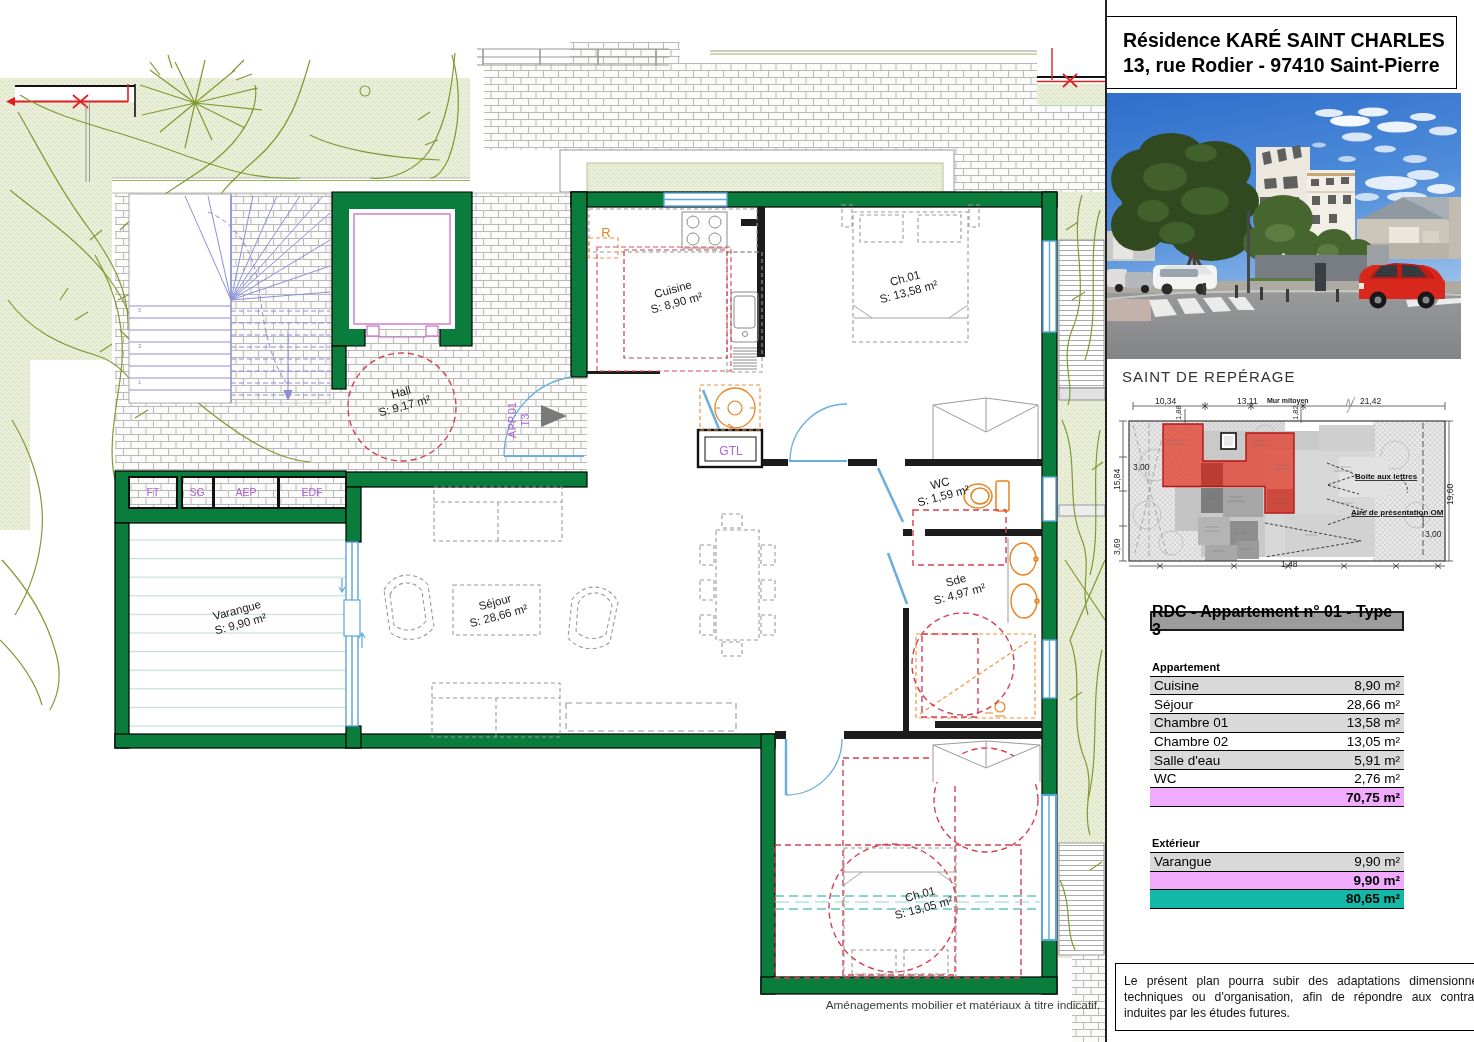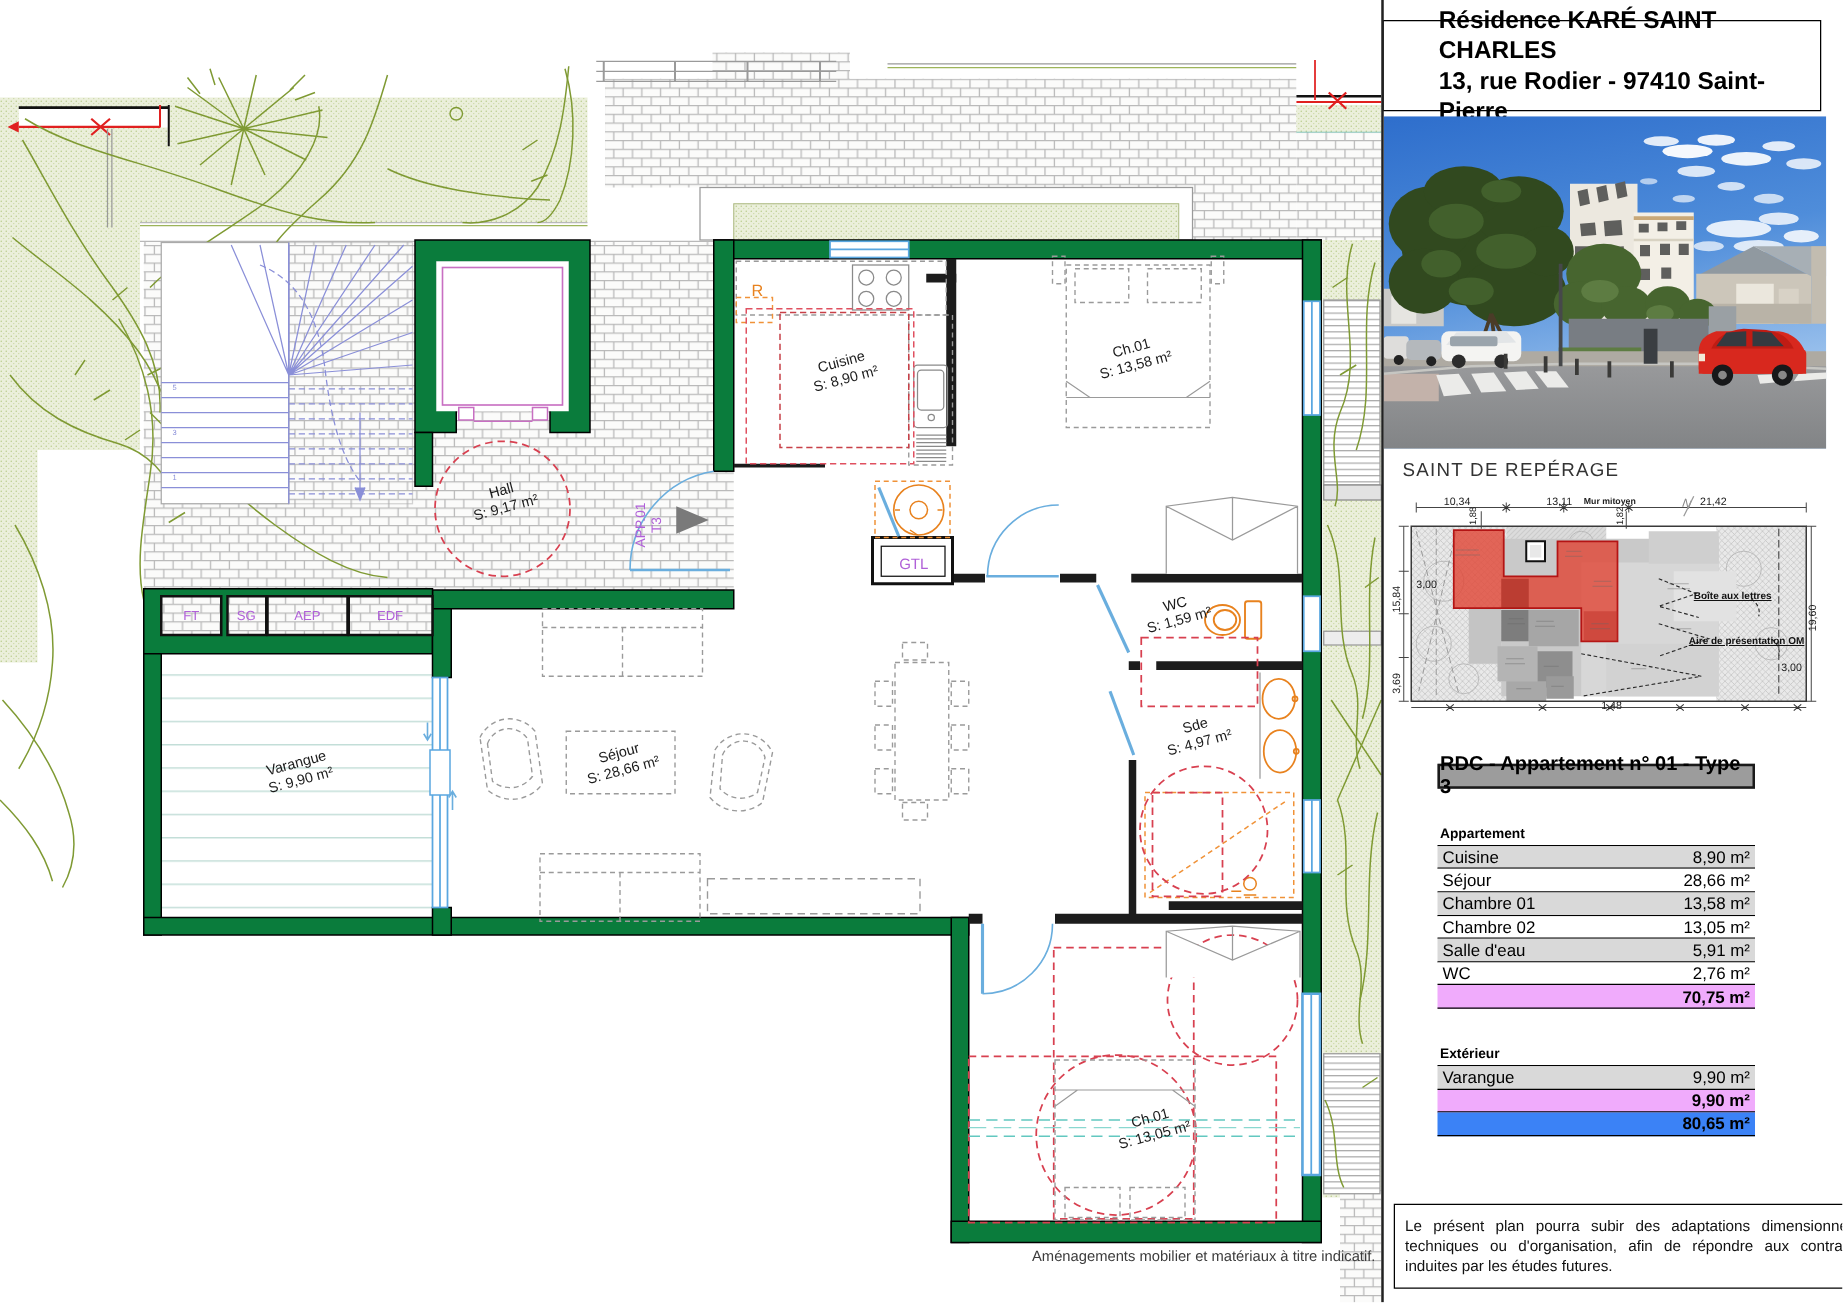--- a/index.html
+++ b/index.html
@@ -10,27 +10,27 @@
   .tbl{position:absolute;left:45px;top:611px;width:254px;font-size:13.5px;color:#000;}
   .trow{display:flex;justify-content:space-between;align-items:center;height:17.6px;
         padding:0 4px;border-bottom:1.8px solid #000;}
   .hdr{background:#9c9c9c;border:2.2px solid #1a1a1a;height:16px;display:flex;
        align-items:center;justify-content:center;font-weight:bold;font-size:16px;}
   .sec{font-weight:bold;font-size:11px;height:16.9px;display:flex;align-items:center;padding:0 2px;
        border-bottom:1.8px solid #000;margin-top:28px;}
   .lg{background:#d9d9d9;}
   .wh{background:#fff;}
   .tot{background:#f0abfc;font-weight:bold;justify-content:flex-end;}
-  .tot2{background:#3b82f6;font-weight:bold;justify-content:flex-end;}
+  .tot2{background:#14b8a6;font-weight:bold;justify-content:flex-end;}
   #disc{position:absolute;left:10px;top:963px;width:392px;border:1.3px solid #000;
         padding:9px 6px 9px 8px;font-size:12.2px;line-height:1.32;text-align:justify;color:#111;
         box-sizing:border-box;}
   #title{position:absolute;left:1px;top:16px;width:351px;height:73px;border:1.5px solid #000;
          display:flex;flex-direction:column;justify-content:center;padding-left:16px;box-sizing:border-box;}
-  #title div{font-weight:bold;font-size:19.5px;line-height:1.25;color:#000;margin-left:28px;}
+  #title div{font-weight:bold;font-size:19.5px;line-height:1.25;color:#000;}
   #pdr{position:absolute;left:17px;top:368px;font-size:15px;letter-spacing:1px;color:#333;}
 </style>
 </head>
 <body>
 <div id="page">
   <svg id="plan" width="1106" height="1042" viewBox="0 0 1106 1042">
     <defs>
       <pattern id="brick" width="15" height="14" patternUnits="userSpaceOnUse">
         <rect width="15" height="14" fill="#fbfbfa"></rect>
         <path d="M0,0.5 H15 M0,7.5 H15" stroke="#b9b9b9" stroke-width="1"></path>

